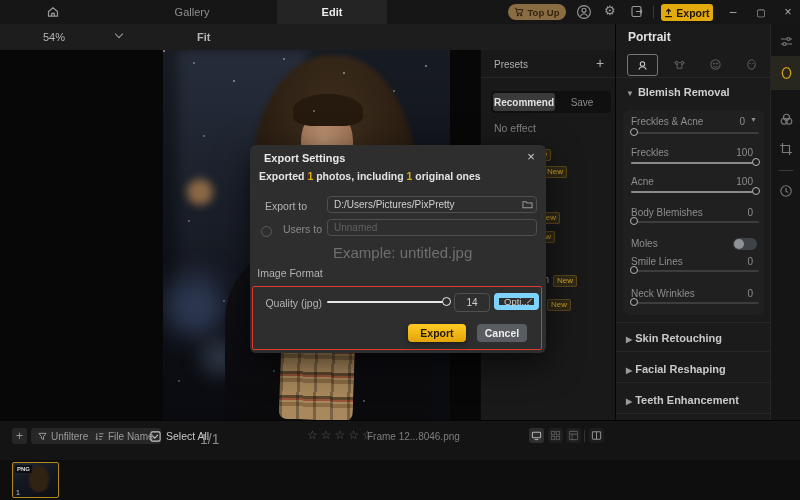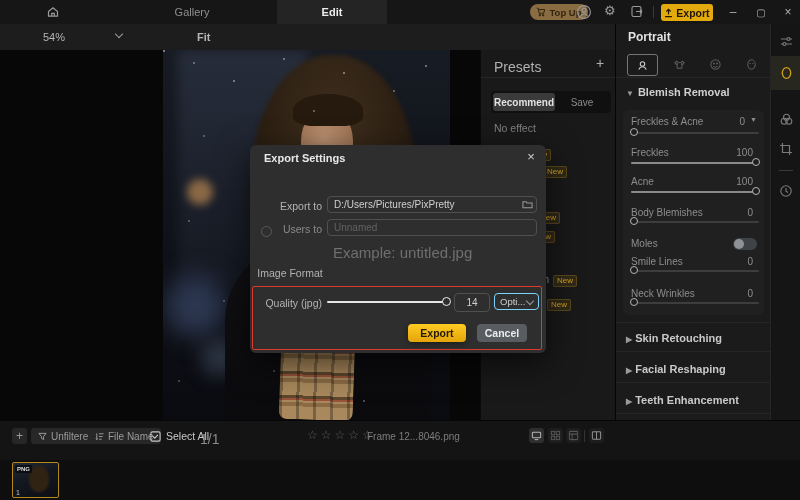--- a/index.html
+++ b/index.html
@@ -8,21 +8,21 @@
   .a{position:absolute;}
   .row{display:flex;align-items:center;}
   svg{display:block;}
   
   .titlebar{left:0;top:0;width:800px;height:24px;background:#161616;}
   .toolbar{left:0;top:24px;width:615px;height:26px;background:#1d1d1d;}
   .tab{font-size:11px;color:#8f8f8f;}
   .tab.active{color:#ededed;font-weight:bold;}
   .edit-tab-bg{left:277px;top:0;width:110px;height:24px;background:#242424;}
   .pill-topup{left:508px;top:4px;width:58px;height:16px;border-radius:9px;background:#8a6c43;
-      display:flex;align-items:center;justify-content:center;gap:3px;color:#32240f;font-size:9.5px;font-weight:bold;margin-left:22px;}
+      display:flex;align-items:center;justify-content:center;gap:3px;color:#32240f;font-size:9.5px;font-weight:bold;}
   .btn-export{left:661px;top:4px;width:52px;height:17px;border-radius:3px;background:#e3aa0d;
       display:flex;align-items:center;justify-content:center;gap:3px;color:#201603;font-size:10.5px;font-weight:bold;}
   .winbtn{top:4px;width:16px;height:16px;color:#b0b0b0;font-size:12px;display:flex;align-items:center;justify-content:center;}
   .zoomtxt{font-size:11px;color:#b5b5b5;}
   .chev{display:inline-block;width:5px;height:5px;border-right:1.2px solid #9a9a9a;border-bottom:1.2px solid #9a9a9a;transform:rotate(45deg);margin-left:4px;margin-top:-3px;}
   .handbtn{left:302px;top:26px;width:40px;height:22px;background:#2c2c2c;border-radius:3px;display:flex;align-items:center;justify-content:center;}
   .cmpbtn{left:576px;top:27px;width:34px;height:20px;background:#262626;border-radius:3px;display:flex;align-items:center;justify-content:center;gap:3px;}
   
   .canvas{left:0;top:50px;width:480px;height:370px;background:#070707;overflow:hidden;}
   .photo{position:absolute;left:163px;top:0;width:287px;height:370px;background:linear-gradient(180deg,#171b23 0%,#10131a 45%,#0a0b10 100%);overflow:hidden;}
@@ -86,21 +86,21 @@
   .dlg-input::placeholder{color:#616161;}
   .radio{position:absolute;left:11px;width:9px;height:9px;border:1px solid #5a5a5a;border-radius:50%;}
   .example{position:absolute;left:83px;font-size:15px;color:#6f6f6f;}
   .select{position:absolute;left:77px;width:210px;height:17px;border:1px solid #505050;border-radius:4px;color:#cfcfcf;font-size:10px;
      display:flex;align-items:center;padding:0 6px;box-sizing:border-box;justify-content:space-between;}
   .redbox{position:absolute;left:2px;top:141px;width:290px;height:64px;border:1.5px solid #dd392c;border-radius:2px;box-sizing:border-box;}
   .qtrack{position:absolute;left:77px;top:156px;width:122px;height:2px;background:#e6e6e6;border-radius:1px;}
   .qknob{position:absolute;right:-2px;top:-4px;width:9px;height:9px;border-radius:50%;background:#2e2e2e;border:1.8px solid #f0f0f0;box-sizing:border-box;}
   .qval{position:absolute;left:204px;top:148px;width:34px;height:17px;border:1px solid #505050;border-radius:4px;color:#cfcfcf;
      font-size:10px;display:flex;align-items:center;justify-content:center;}
-  .qmode{position:absolute;left:244px;top:148px;width:45px;height:17px;border:1px solid #7dd3fc;border-radius:4px;color:#cfcfcf;
+  .qmode{position:absolute;left:244px;top:148px;width:45px;height:17px;border:5px solid #7dd3fc;border-radius:4px;color:#cfcfcf;
      font-size:9.5px;display:flex;align-items:center;justify-content:space-between;padding:0 5px;box-sizing:border-box;}
   .dbtn{position:absolute;top:179px;height:18px;border-radius:4px;font-size:10.5px;font-weight:bold;display:flex;align-items:center;justify-content:center;}
   .dbtn.exp{left:158px;width:58px;background:linear-gradient(180deg,#ffcb22,#e3a40a);color:#241a04;box-shadow:0 2px 6px rgba(0,0,0,.4);}
   .dbtn.can{left:227px;width:50px;background:#595d62;color:#ececec;}
   
   .botbar{left:0;top:420px;width:800px;height:40px;background:#141414;border-top:1px solid #060606;}
   .bpill{position:absolute;top:7px;height:16px;background:#272727;border-radius:3px;color:#9a9a9a;font-size:10px;display:flex;align-items:center;justify-content:center;gap:4px;padding:0 7px;}
   .stars{position:absolute;left:307px;top:7px;display:flex;gap:3px;color:#5d5d5d;font-size:12px;}
   .viewbtn{position:absolute;top:7px;width:15px;height:15px;border-radius:3px;display:flex;align-items:center;justify-content:center;}
   .film{left:0;top:460px;width:800px;height:40px;background:#0e0e0e;}
@@ -203,21 +203,21 @@
       <div class="hair"></div>
       <div class="face"></div>
       <div class="bangs"></div>
       <div class="coat"></div>
       <div class="scarf"></div>
       <div class="snow"></div>
     </div>
   </div>
 
   <div class="a presets">
-    <span class="a" style="left:13px;top:9px;font-size:14px;color:#b0b0b0;">Presets</span>
+    <span class="a" style="left:13px;top:9px;font-size:10px;color:#b0b0b0;">Presets</span>
     <span class="a" style="left:115px;top:5px;font-size:14px;color:#b0b0b0;">+</span>
     <div class="a" style="left:0;top:27px;width:135px;height:1px;background:#262626;"></div>
     <div class="seg">
       <div class="on">Recommend</div>
       <div class="off">Save</div>
     </div>
     <span class="a" style="left:13px;top:72px;font-size:10.5px;color:#818181;">No effect</span>
   </div>
 
   <span class="badge-new" style="left:527px;top:149px;">New</span>
@@ -357,22 +357,23 @@
       <svg width="14" height="14" viewBox="0 0 14 14" fill="none" stroke="currentColor" stroke-width="1.1">
           <circle cx="7" cy="7" r="5.2"></circle>
           <path d="M7 4v3.2l2 1.3"></path>
         </svg>
     </div>
   </div>
 
   <div class="a dialog">
     <span class="dlg-title">Export Settings</span>
     <span class="dlg-close">×</span>
-
-    <span class="dlg-label" style="left:0;top:55px;">Export to</span>
+    <div class="dlg-sub"><span>Exported </span><span class="y">1</span><span> photos, including </span><span class="y">1</span><span> original ones</span></div>
+
+    <span class="dlg-label" style="left:0;top:55px;text-align:center;">Export to</span>
     <input class="dlg-input" style="top: 51px; padding-right: 20px;" value="D:/Users/Pictures/PixPretty">
     <span class="a" style="left:272px;top:54px;color:#9a9a9a;">
       <svg width="11" height="11" viewBox="0 0 12 12" fill="none" stroke="currentColor" stroke-width="1.1">
           <path d="M1 3h3.4l1 1.4H11v5.2H1z"></path>
         </svg>
     </span>
 
     <span class="radio" style="top:81px;"></span>
     <span class="dlg-label" style="left:0;top:78px;color:#8a8a8a;">Users to</span>
     <input class="dlg-input" style="top: 74px;" placeholder="Unnamed">

